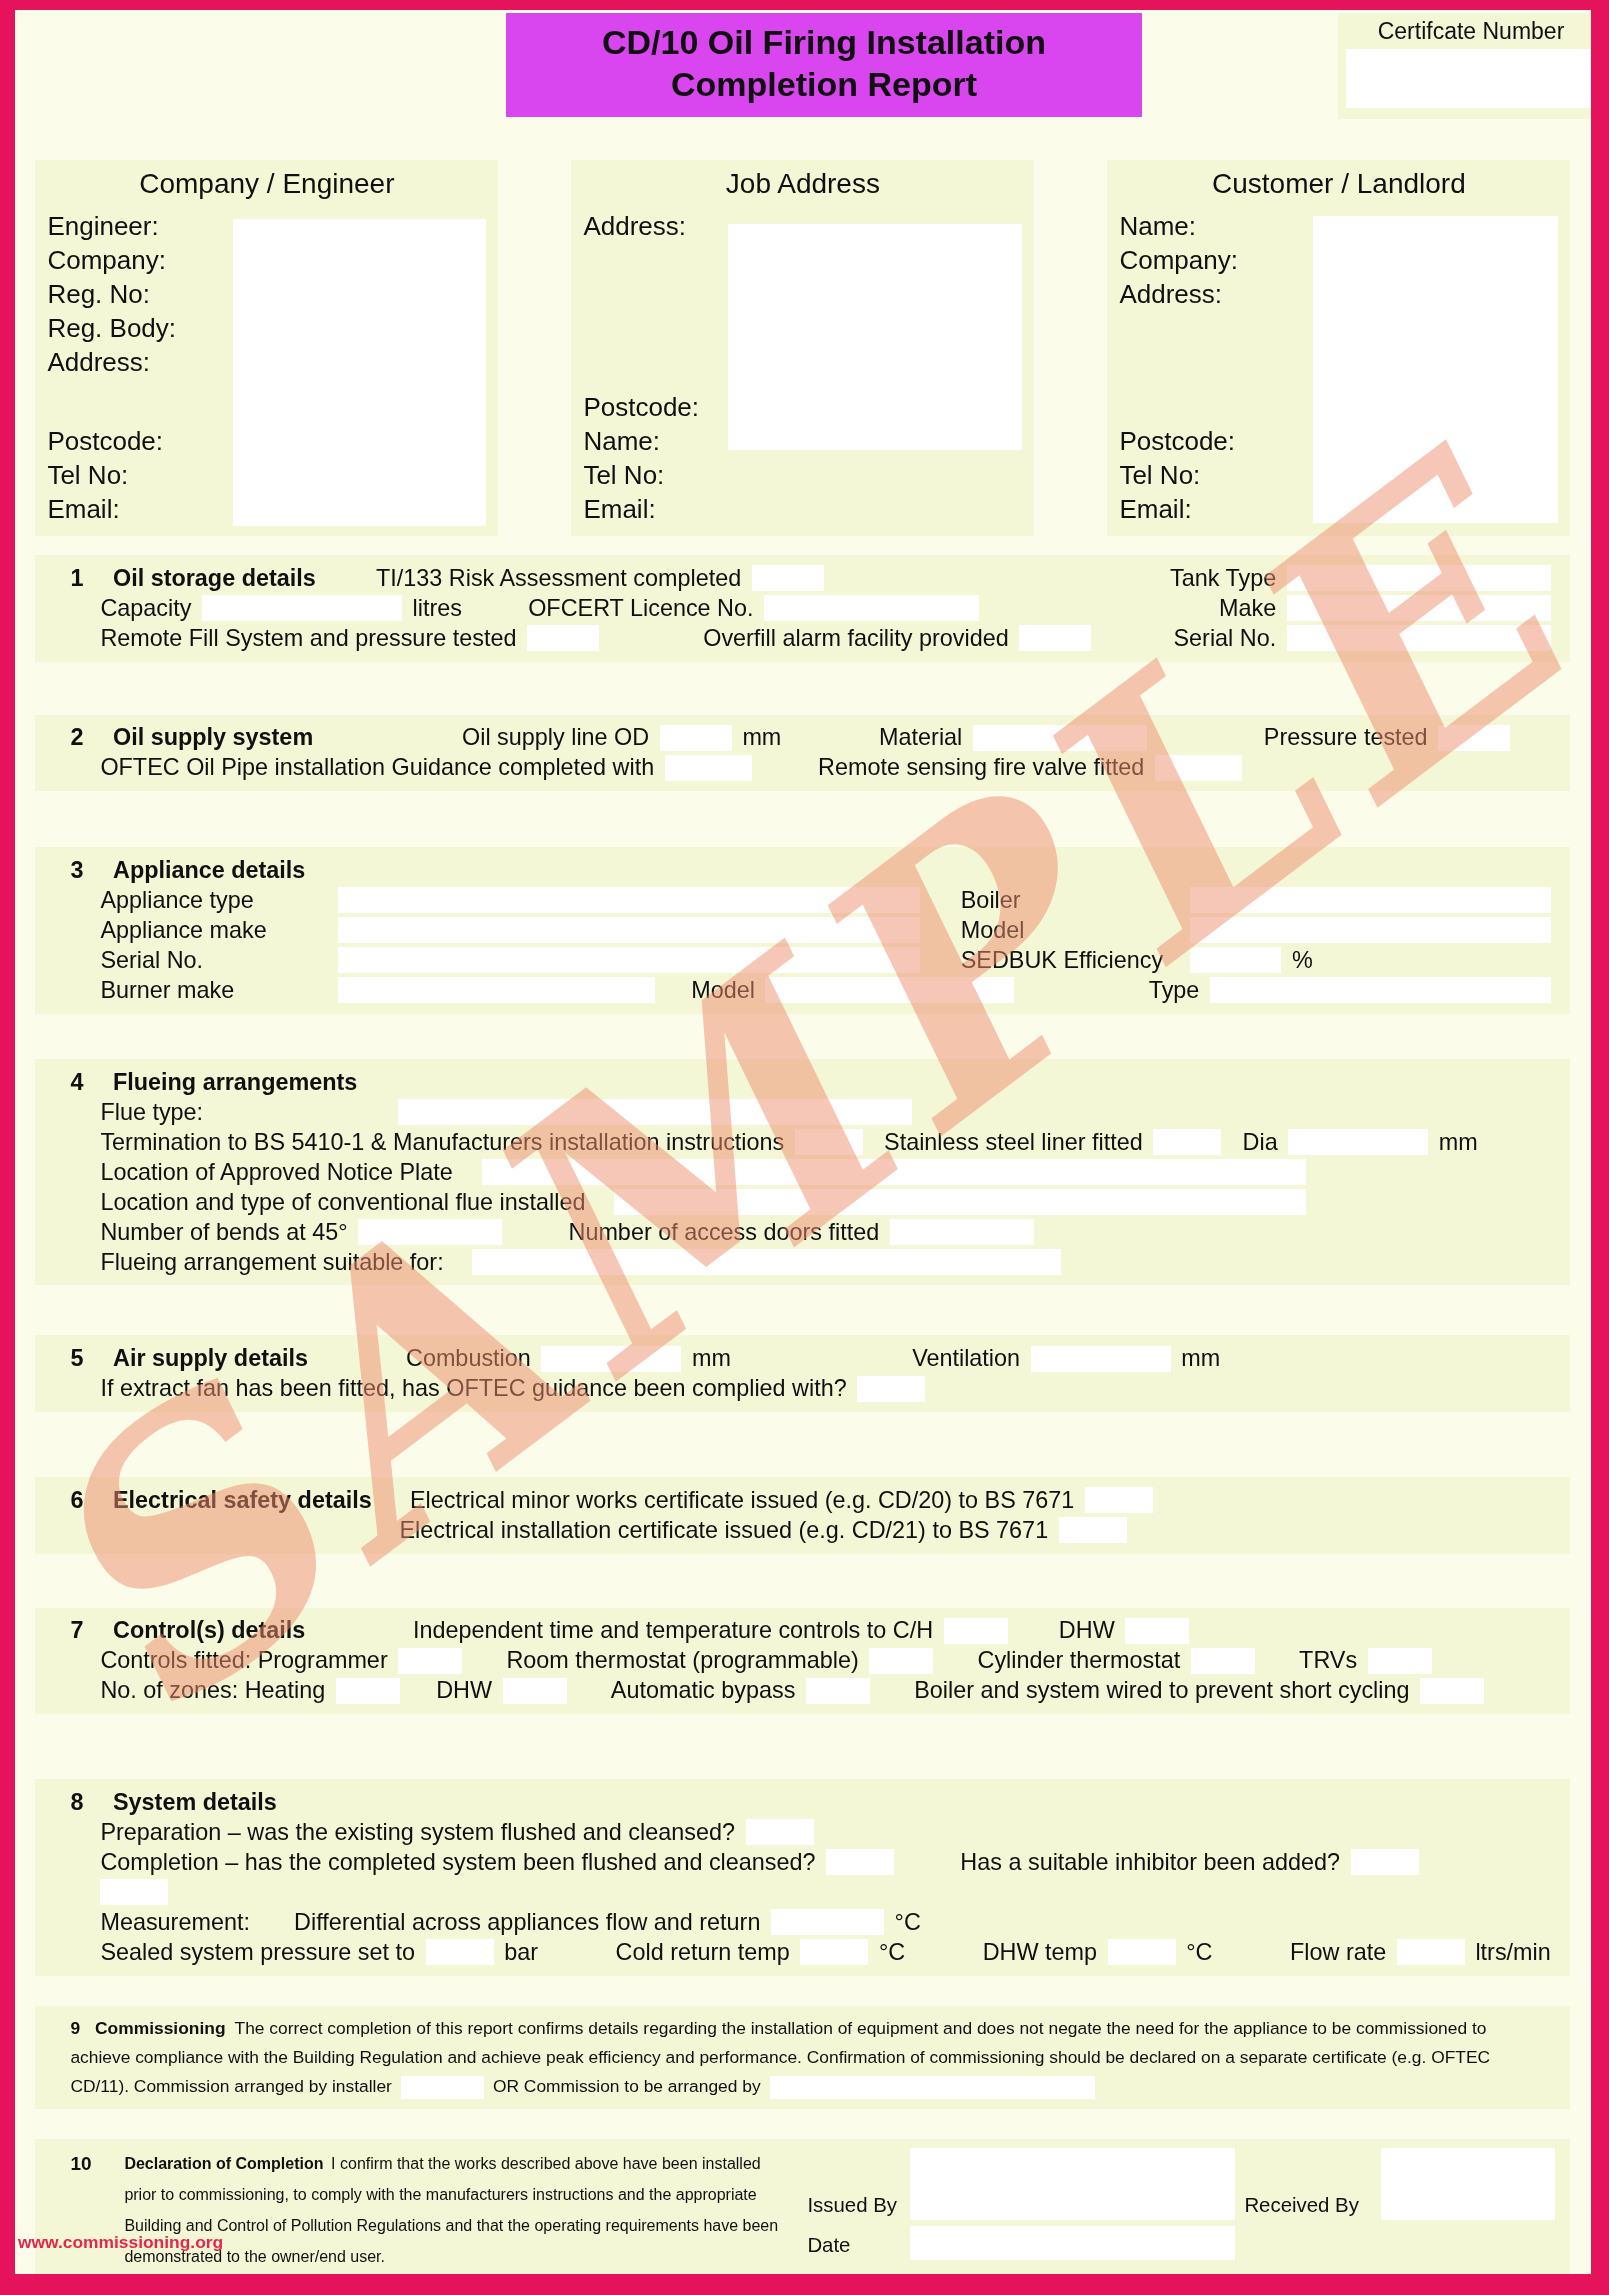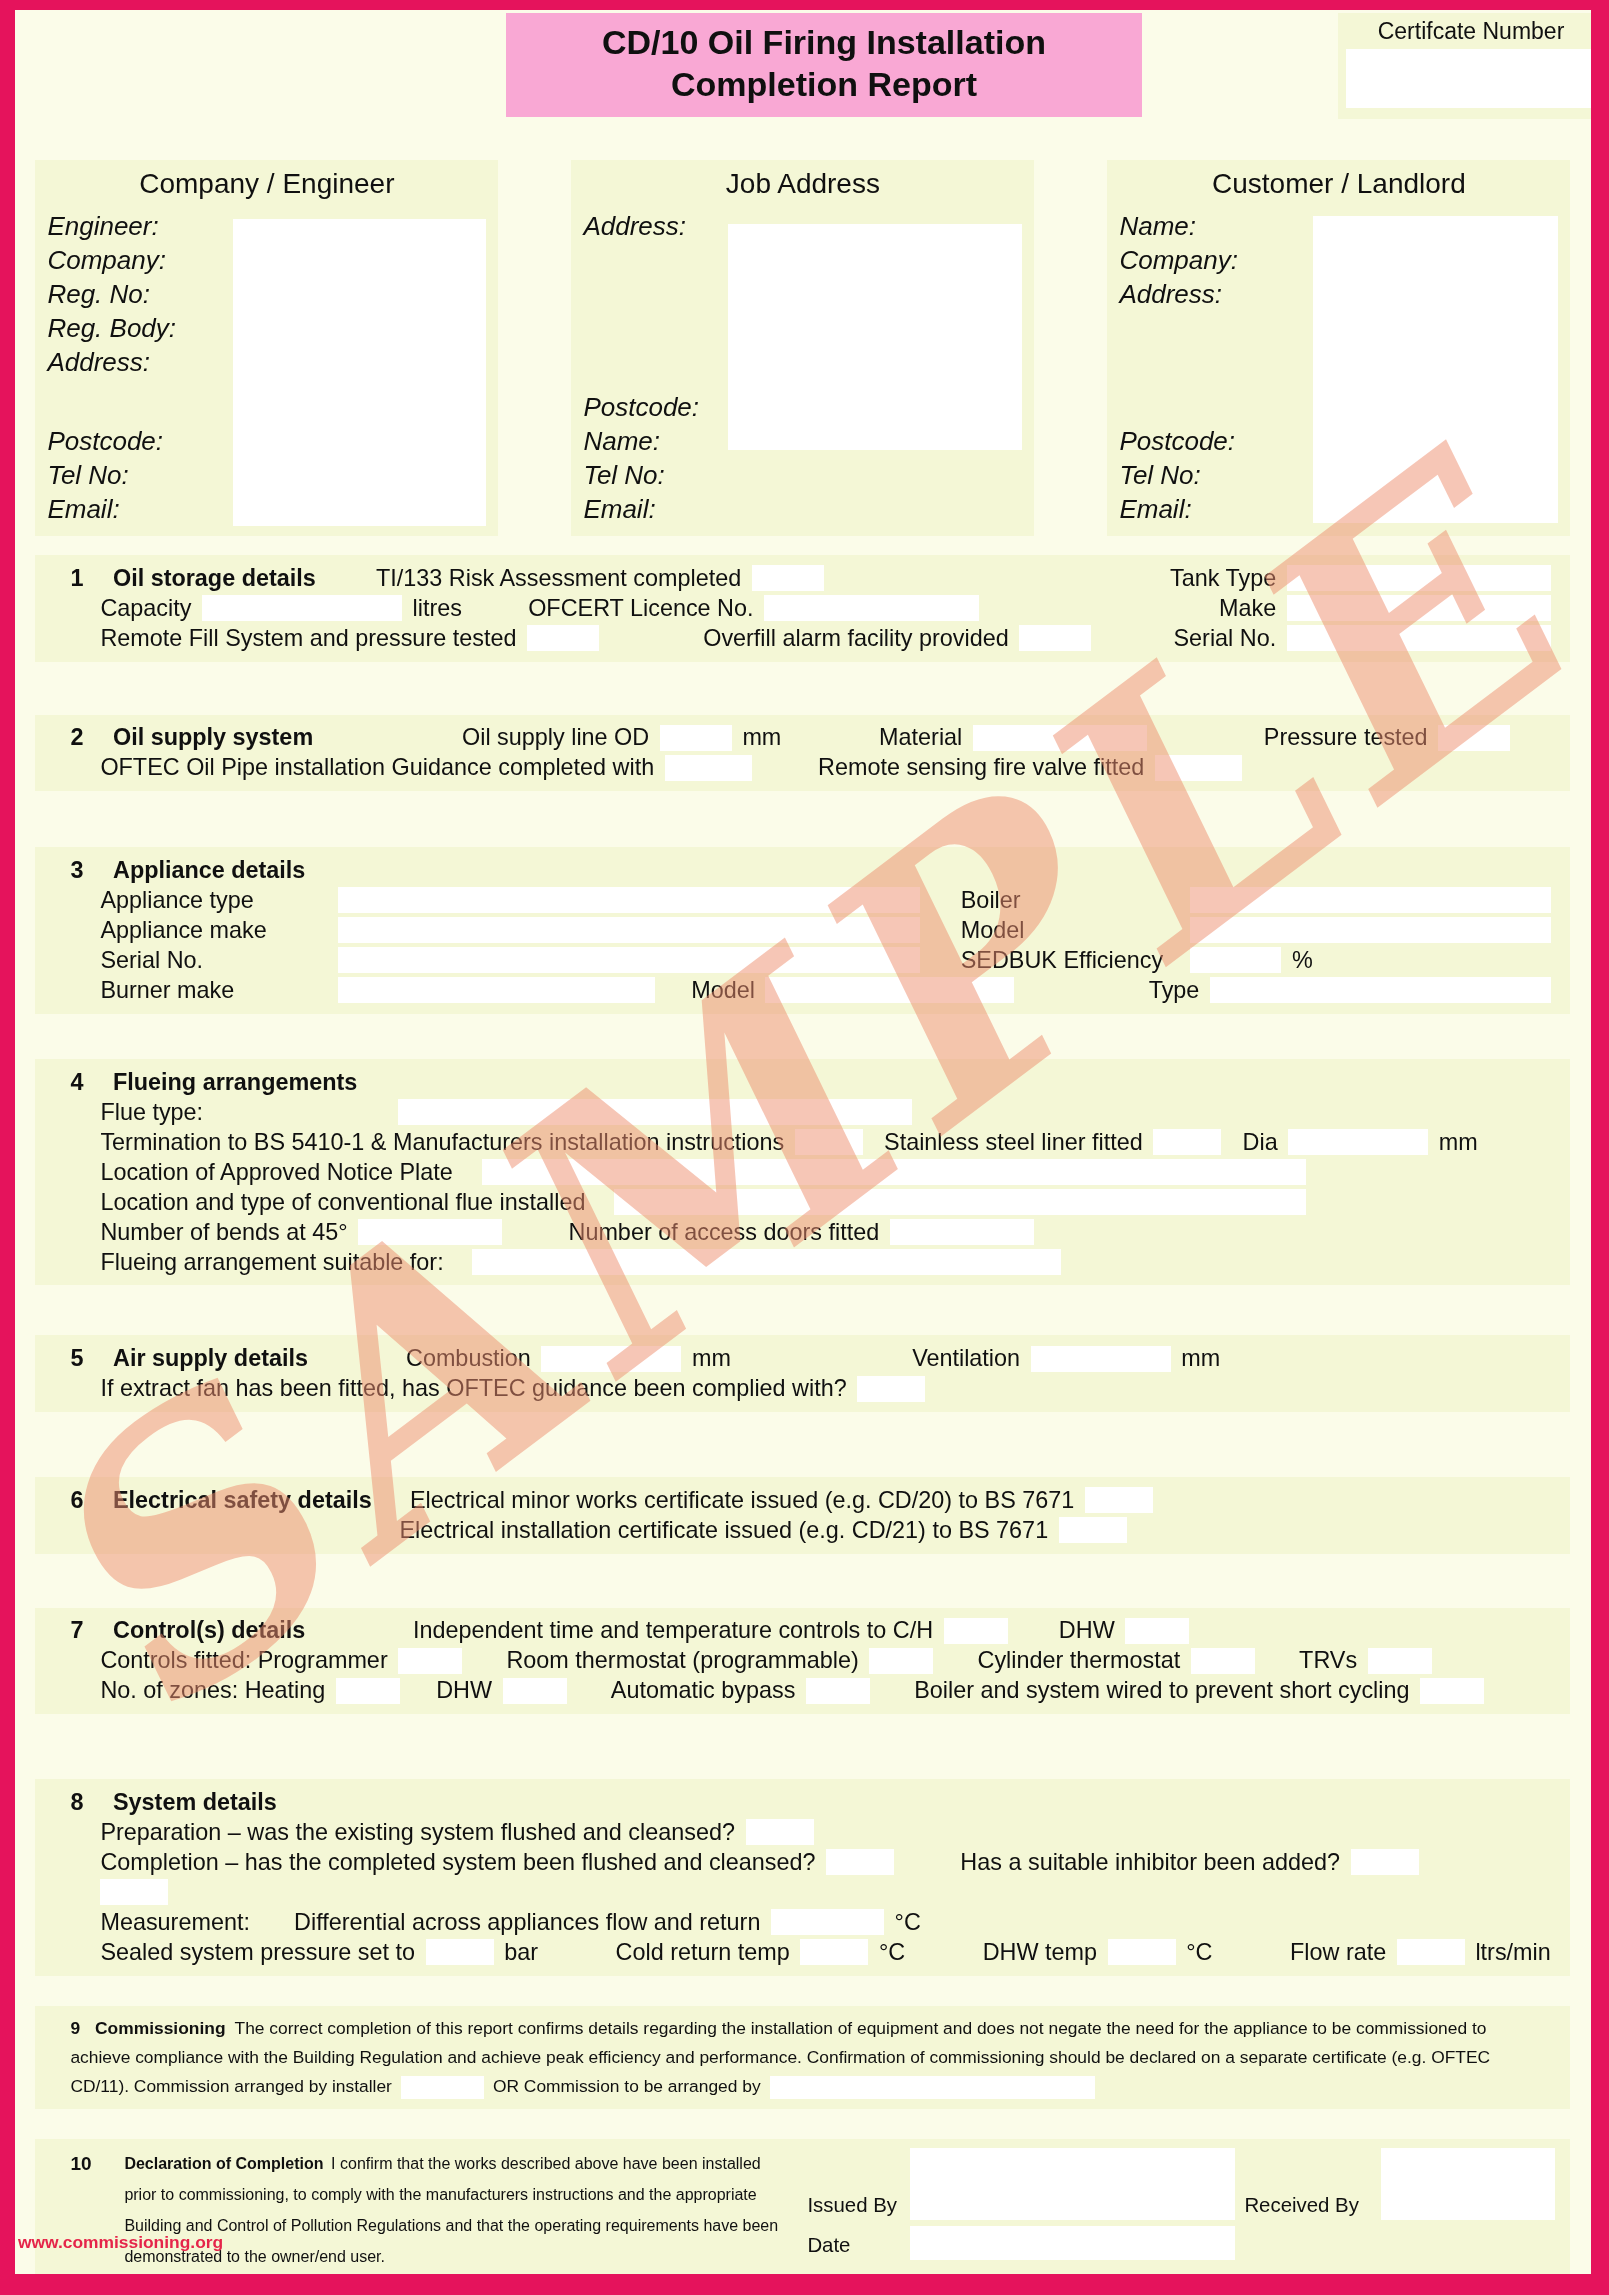--- a/index.html
+++ b/index.html
@@ -1,28 +1,28 @@
 <!DOCTYPE html>
 <html style="font-size:12px"><head>
 <meta charset="utf-8">
 <style>
   html,body{margin:0;padding:0;background:#777;}
   .page{position:relative;width:1610px;height:2295px;box-sizing:border-box;
     border-style:solid;border-color:#e5135c;border-width:10.6px 19.6px 21px 15px;
     background:#fbfce9;font-family:"Liberation Sans",sans-serif;color:#101010;overflow:hidden;}
-  .title-box{position:absolute;left:491px;top:3px;width:636px;background:#f9a8d4;
+  .title-box{position:absolute;left:491px;top:3px;width:636px;background:#d946ef;
     text-align:center;font-weight:bold;font-size:34px;line-height:42px;padding:7.6px 0 12px;}
   .cert{position:absolute;left:1323px;top:3px;width:266px;background:#f4f7d6;
     padding:4.5px 7.6px 7.6px;box-sizing:border-box;}
   .cert-label{font-size:23px;text-align:center;}
   .cert .ibox{height:59px;margin-top:4.5px;width:100%;}
   .cols{position:absolute;left:20.4px;top:150px;width:1535px;display:flex;gap:73px;}
   .col{flex:1;background:#f4f7d6;padding:7.6px 12px 10.6px;box-sizing:border-box;}
   .col-title{font-size:28px;text-align:center;margin-bottom:9px;}
-  .col-body{display:flex;gap:5px;height:317px;font-style:italic;}
+  .col-body{display:flex;gap:5px;height:317px;}
   .col-labels{display:flex;flex-direction:column;width:181px;font-size:26px;flex-shrink:0;}
   .col-jb .col-labels{width:140px;}
   .col-cl .col-labels{width:189px;}
   .hlbl{height:34px;line-height:34px;white-space:pre;}
   .gap{flex:1;}
   .col-input{flex:1;height:auto;background:#fff;}
   .col-ce .col-input{margin-top:10.6px;}
   .col-jb .col-input{margin-top:15px;margin-bottom:76px;}
   .col-cl .col-input{margin-top:7.6px;margin-bottom:3px;}
   .flow{position:absolute;left:20.4px;top:545px;width:1535px;}

